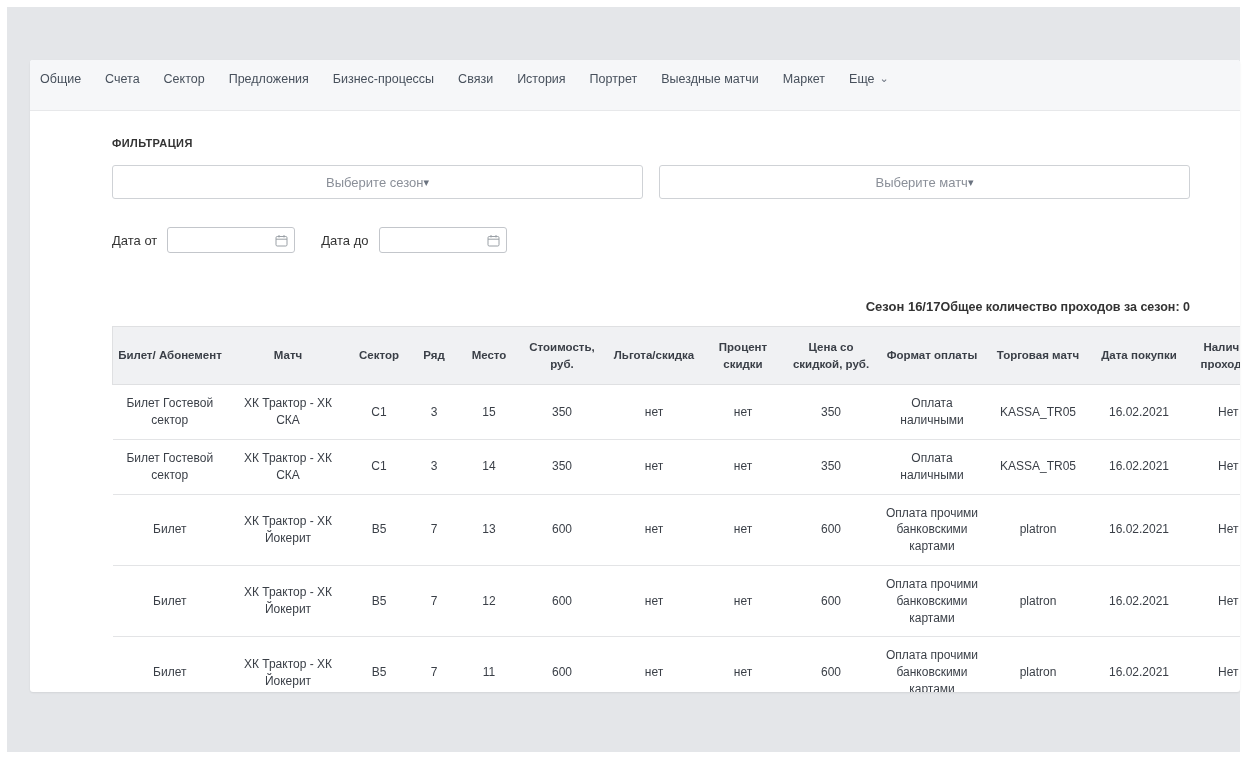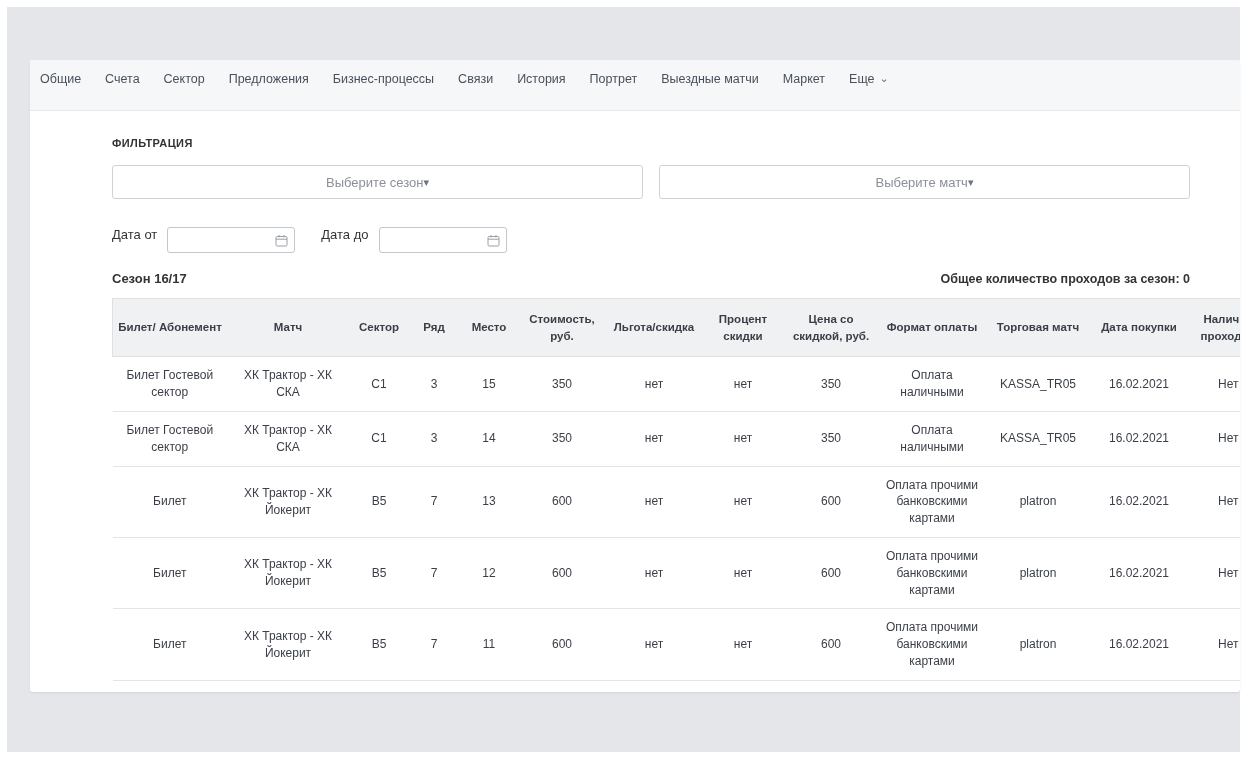--- a/index.html
+++ b/index.html
@@ -17,36 +17,36 @@
   
   .content{padding:26px 50px 14px 82px;}
   .filter-title{font-size:11px;font-weight:bold;color:#333;letter-spacing:.4px;}
   .selects-row{display:flex;gap:16px;margin-top:16px;}
   .select{flex:1;height:34px;border:1px solid #cfd2d6;border-radius:3px;display:flex;
     align-items:center;justify-content:center;padding:0 12px;box-sizing:border-box;
     background:#fff;cursor:pointer;}
   .select-placeholder{font-size:13px;color:#8a8f98;}
   .select-arrow{font-size:11px;color:#6b7380;}
   .second-row{display:flex;gap:16px;margin-top:28px;align-items:center;}
-  .dates-half,.radios-half{flex:1;display:flex;}
+  .dates-half,.radios-half{flex:1;display:flex;align-items:center;}
   .date-label{font-size:13px;color:#333;margin-right:10px;white-space:nowrap;}
   .date-label.second{margin-left:26px;}
   .date-input-wrap{display:inline-flex;align-items:center;width:128px;height:26px;
     border:1px solid #c3c6cb;border-radius:3px;box-sizing:border-box;background:#fff;padding:0 6px 0 4px;}
   .date-input{border:none;outline:none;flex:1;width:70px;height:20px;font-size:12px;
     font-family:inherit;background:transparent;}
   .cal-icon{display:inline-flex;cursor:pointer;}
   .radios-half{gap:18px;}
   .radio{display:inline-flex;align-items:center;gap:6px;font-size:13px;color:#4a4f57;cursor:pointer;}
   .radio-circle{width:13px;height:13px;border-radius:50%;border:1.5px solid #8e9399;
     box-sizing:border-box;display:inline-block;position:relative;}
   .radio.checked .radio-circle{border-color:#2b2f33;}
   .radio.checked .radio-circle::after{content:"";position:absolute;left:2px;top:2px;width:6px;height:6px;
     border-radius:50%;background:#2b2f33;}
-  .season-row{display:flex;justify-content:space-between;align-items:baseline;margin-top:18px;}
+  .season-row{display:flex;justify-content:flex-end;align-items:baseline;margin-top:46px;}
   .season-title{font-size:13px;font-weight:bold;color:#333;}
   .season-total{font-size:12.5px;font-weight:bold;color:#333;}
   
   .tbl{width:1078px;margin-top:12px;border-collapse:collapse;table-layout:fixed;
     font-size:12px;color:#3a3f47;text-align:center;}
   .tbl th{background:#f0f1f3;font-weight:bold;font-size:11.5px;color:#3a3f47;
     padding:12px 3px;border-top:1px solid #dfe0e2;border-bottom:1px solid #dfe0e2;
     vertical-align:middle;line-height:1.45;}
   .tbl th:first-child{border-left:1px solid #dfe0e2;}
   .tbl th:last-child{border-right:1px solid #dfe0e2;}

